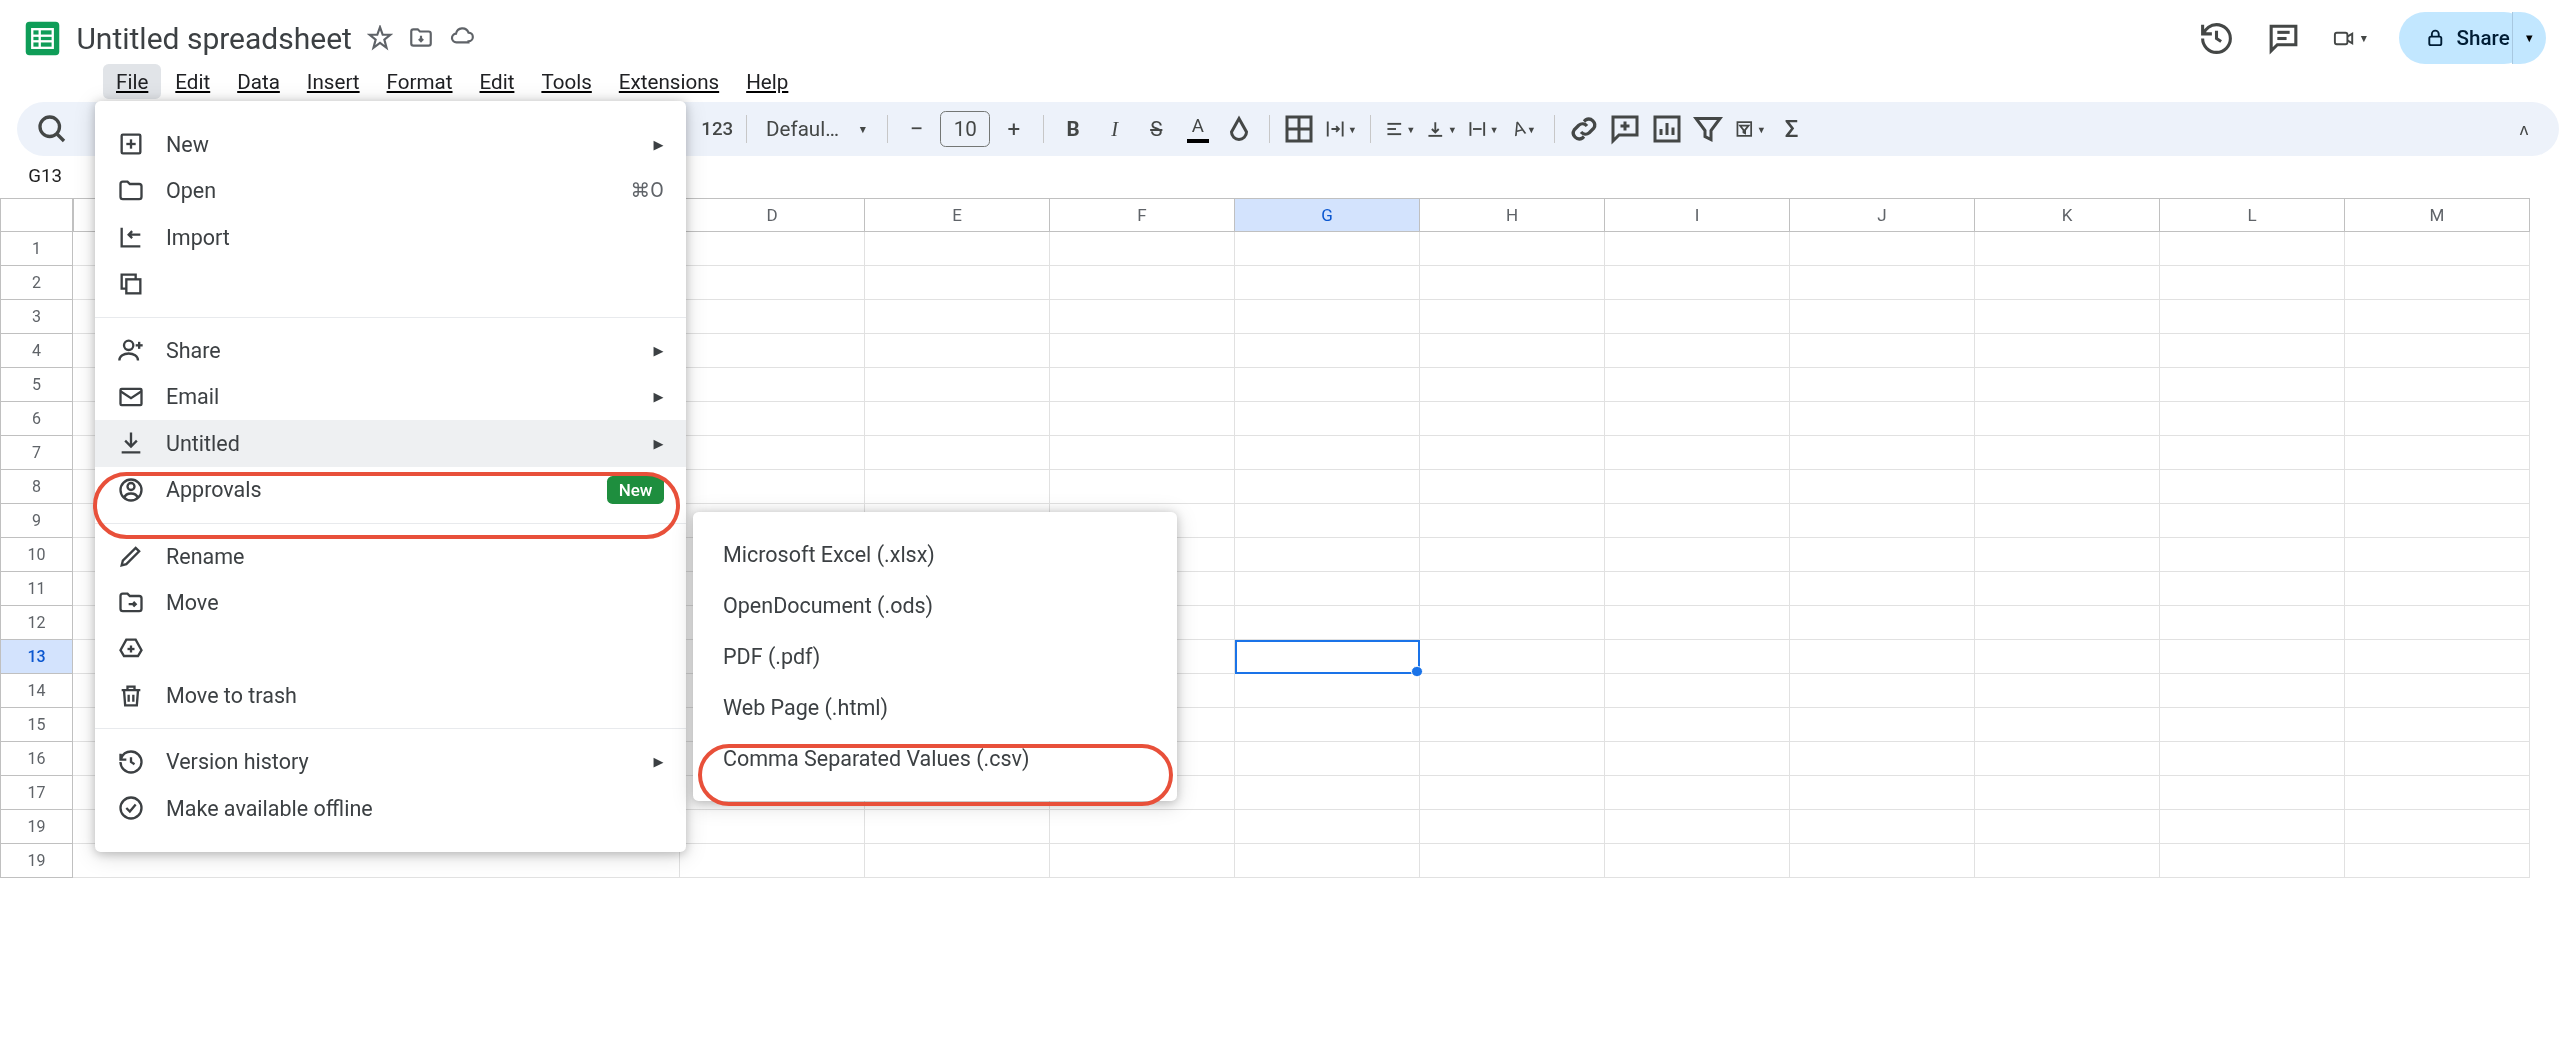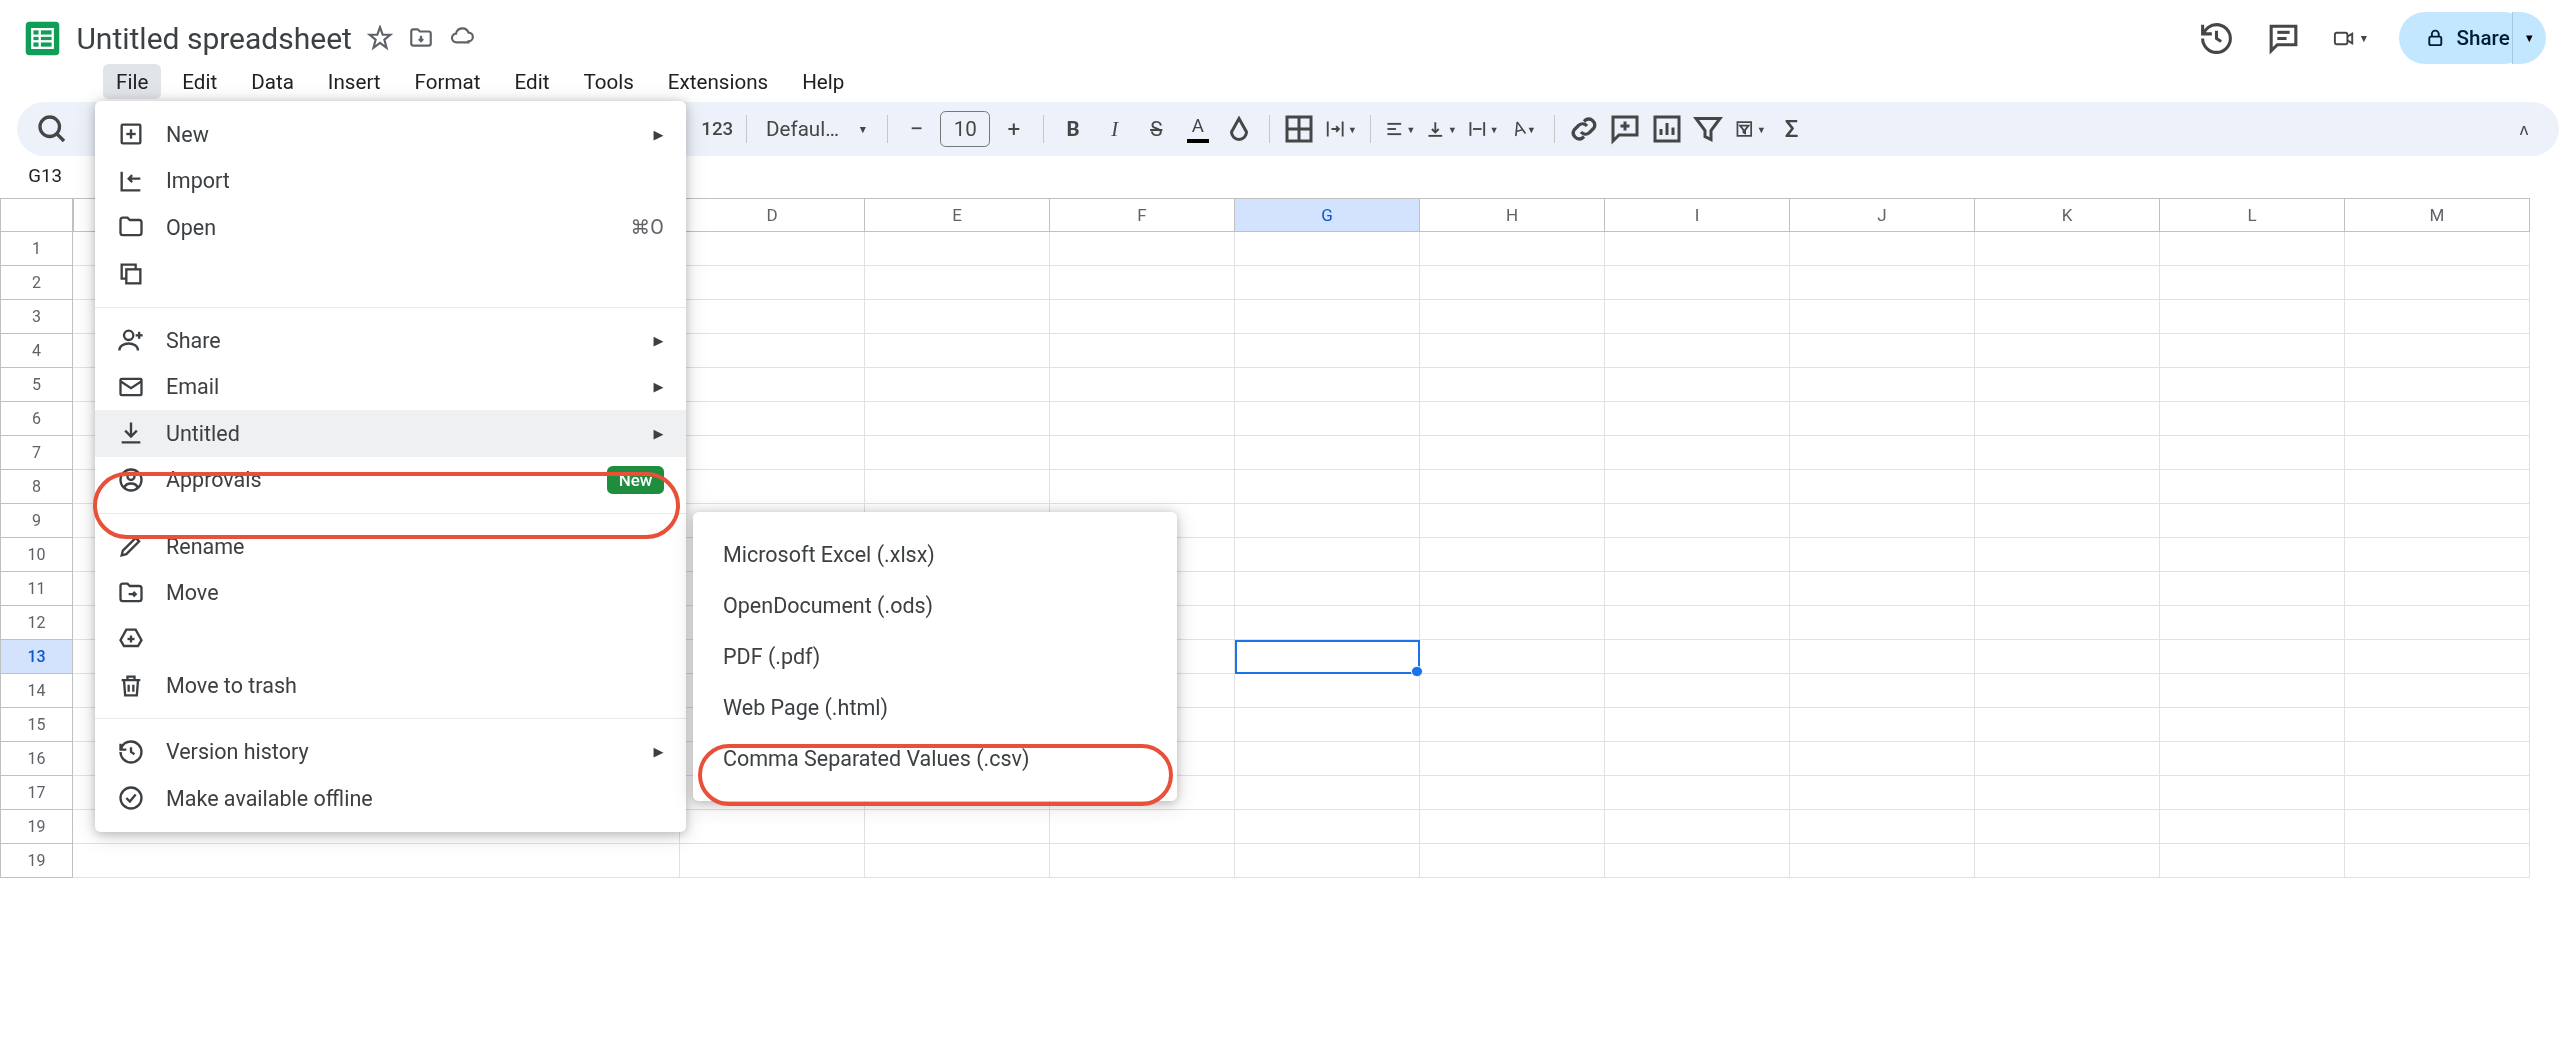--- a/index.html
+++ b/index.html
@@ -12,21 +12,21 @@
 .title-area { flex: 1; }
 .title-row { display: flex; align-items: center; gap: 15px; }
 .doc-title { font-size: 30px; color: #3c4043; font-weight: 400; letter-spacing: 0; }
 .title-icon { width: 26px; height: 26px; color: #5f6368; display:flex; align-items:center; justify-content:center; }
 .right-actions { display: flex; align-items: center; gap: 30px; margin-right: 7.5px; }
 .action-icon { width: 37px; height: 37px; color: #444746; display:flex; align-items:center; justify-content:center; }
 .share-btn { background: #c2e7ff; border-radius: 37px; padding: 0 20.6px 0 26px; height: 52px; display: flex; align-items: center; gap: 11.2px; font-size: 20.6px; font-weight: 500; color: #001d35; }
 .share-caret { padding: 0 11.2px; height:52px; background:#c2e7ff; border-radius: 0 37px 37px 0; margin-left:-18.7px; display:flex; align-items:center; border-left: 0.9px solid #a8c8e0;}
 
 
-.menubar { display: flex; align-items: center; padding: 3.7px 0 7.5px 103px; gap: 8px; height: 37px; }
+.menubar { display: flex; align-items: center; padding: 3.7px 0 7.5px 103px; gap: 1px; height: 37px; text-decoration: underline; }
 .menu-item { padding: 5.6px 13px; font-size: 20.6px; color: #202124; border-radius: 5.6px; cursor: pointer; }
 .menu-item.active { background: #e1e4e8; }
 
 
 .toolbar { background: #edf2fa; margin: 0 17px; border-radius: 37px; display: flex; align-items: center; padding: 0 17px; height: 54px; gap: 5.6px; }
 .tb-icon { width: 36px; height: 36px; display:flex; align-items:center; justify-content:center; color: #444746; border-radius: 5.6px; }
 .tb-sep { width: 0.9px; height: 28px; background: #c7c7c7; margin: 0 5.6px; }
 .font-sel { font-size: 20.6px; color: #444746; padding: 0 7.5px; display:flex; align-items:center; gap:18.7px; }
 .size-box { border: 1.9px solid #747775; border-radius: 5.6px; width: 50px; height: 36px; display:flex; align-items:center; justify-content:center; font-size: 20.6px; color:#444746; }
 .tb-flex { flex: 1; }
@@ -43,21 +43,21 @@
 .corner { position:absolute; left:0; top:0; width:73px; height:34px; border:0.9px solid #c0c0c0; background:#fff; }
 .rows { }
 .row { display: flex; }
 .row-header { width: 73px; border: 0.9px solid #c0c0c0; border-top:none; height: 34px; display:flex; align-items:center; justify-content:center; font-size: 16px; color: #5f6368; background:#fff; }
 .row-header.active { background: #d3e3fd; color: #0b57d0; font-weight:500; }
 .cell { border-right: 0.9px solid #e1e1e1; border-bottom: 0.9px solid #e1e1e1; height: 34px; background:#fff; }
 .cell.selected { border: 2.8px solid #1a73e8; position: relative; z-index: 5; }
 .cell.selected::after { content:''; position:absolute; right:-4.7px; bottom:-4.7px; width:9.3px; height:9.3px; background:#1a73e8; border-radius:50%; border:0.9px solid #fff; }
 
 
-.dropdown { position: absolute; background: #fff; border-radius: 5.6px; box-shadow: 0 1.9px 9.3px rgba(0,0,0,0.2), 0 3.7px 22.4px rgba(0,0,0,0.15); padding: 10px 0; z-index: 100; }
+.dropdown { position: absolute; background: #fff; border-radius: 5.6px; box-shadow: 0 1.9px 9.3px rgba(0,0,0,0.2), 0 3.7px 22.4px rgba(0,0,0,0.15); padding: 20px 0; z-index: 100; }
 .file-menu { left: 95px; top: 101px; width: 591px; }
 .dd-item { display: flex; align-items: center; padding: 9.3px 22.4px; font-size: 21.5px; color: #3c4043; gap: 20.6px; cursor: pointer; position:relative; }
 .dd-item:hover, .dd-item.hover { background: #eef0f2; }
 .dd-icon { width: 28px; height: 28px; color: #3c4043; display:flex; align-items:center; justify-content:center; flex-shrink:0; }
 .dd-label { flex: 1; }
 .dd-shortcut { color: #5f6368; font-size: 19.6px; }
 .dd-arrow { color: #3c4043; font-size: 13px; }
 .dd-sep { height: 0.9px; background: #e8eaed; margin: 9.3px 0; }
 .dd-badge { background: #1e8e3e; color:#fff; font-size:17px; font-weight:500; padding: 3.7px 11.2px; border-radius: 5.6px; }
 .dd-ring { position:absolute; border: 4.7px solid #e8503a; border-radius: 37px; pointer-events:none; }
@@ -563,34 +563,34 @@
           <line x1="12" y1="8" x2="12" y2="16"></line>
           <line x1="8" y1="12" x2="16" y2="12"></line>
         </svg>
       </span>
       <span class="dd-label">New</span>
       <span class="dd-arrow">▶</span>
     </div>
     <div class="dd-item">
       <span class="dd-icon">
         <svg viewBox="0 0 24 24" fill="none" stroke="currentColor" stroke-width="2">
+          <path d="M3 6a2 2 0 012-2h4l2 2h8a2 2 0 012 2v9a2 2 0 01-2 2H5a2 2 0 01-2-2V6z"></path>
+        </svg>
+      </span>
+      <span class="dd-label">Open</span>
+      <span class="dd-shortcut">⌘O</span>
+    </div>
+    <div class="dd-item">
+      <span class="dd-icon">
+        <svg viewBox="0 0 24 24" fill="none" stroke="currentColor" stroke-width="2">
           <path d="M4 4v16h16"></path>
           <path d="M20 10H10m3-3l-3 3 3 3"></path>
         </svg>
       </span>
       <span class="dd-label">Import</span>
-    </div>
-    <div class="dd-item">
-      <span class="dd-icon">
-        <svg viewBox="0 0 24 24" fill="none" stroke="currentColor" stroke-width="2">
-          <path d="M3 6a2 2 0 012-2h4l2 2h8a2 2 0 012 2v9a2 2 0 01-2 2H5a2 2 0 01-2-2V6z"></path>
-        </svg>
-      </span>
-      <span class="dd-label">Open</span>
-      <span class="dd-shortcut">⌘O</span>
     </div>
     <div class="dd-item">
       <span class="dd-icon">
         <svg viewBox="0 0 24 24" fill="none" stroke="currentColor" stroke-width="2">
           <rect x="8" y="8" width="12" height="12"></rect>
           <path d="M16 8V4H4v12h4"></path>
         </svg>
       </span>
     </div>
     <div class="dd-sep"></div>

